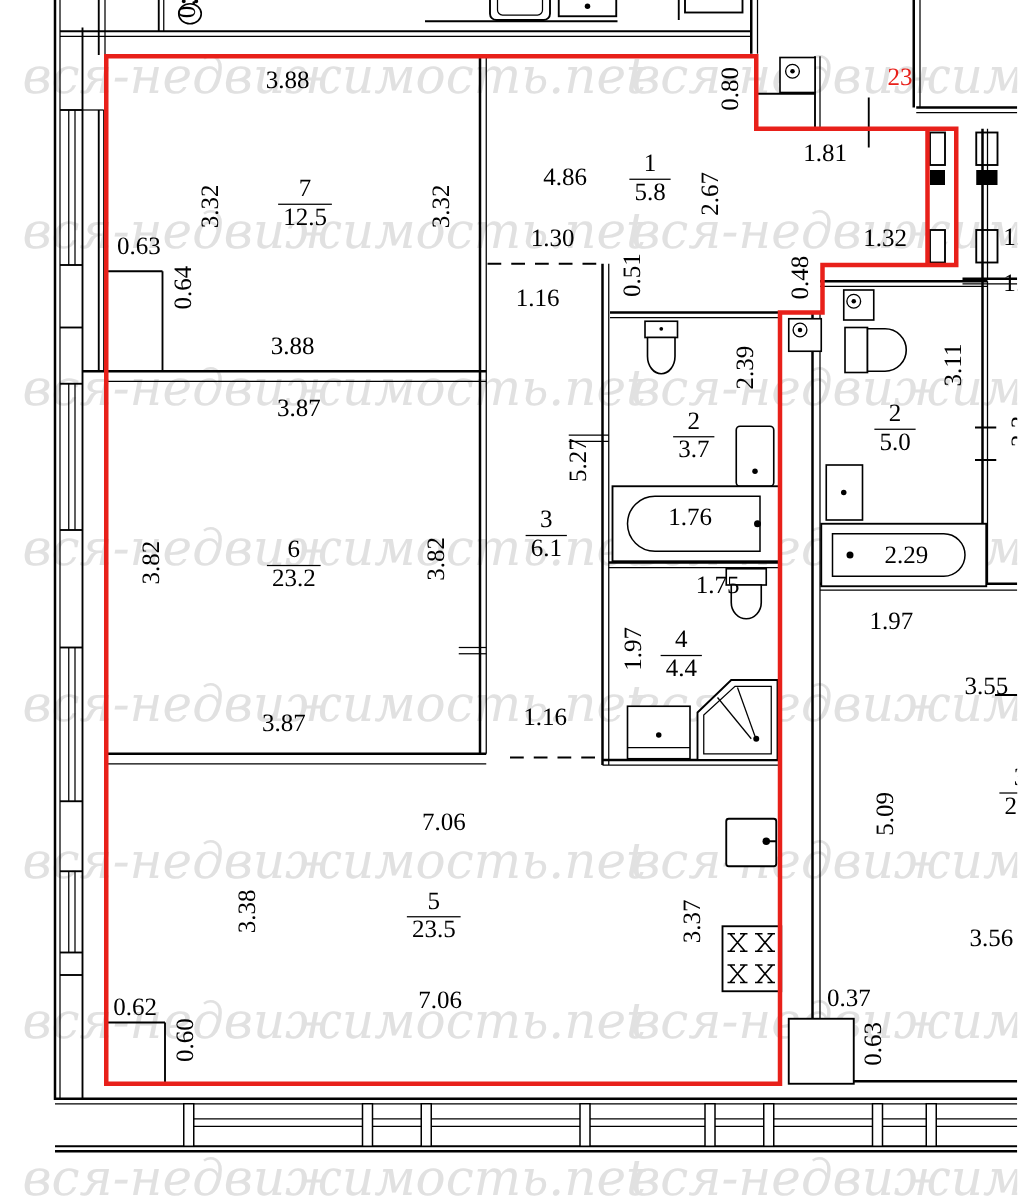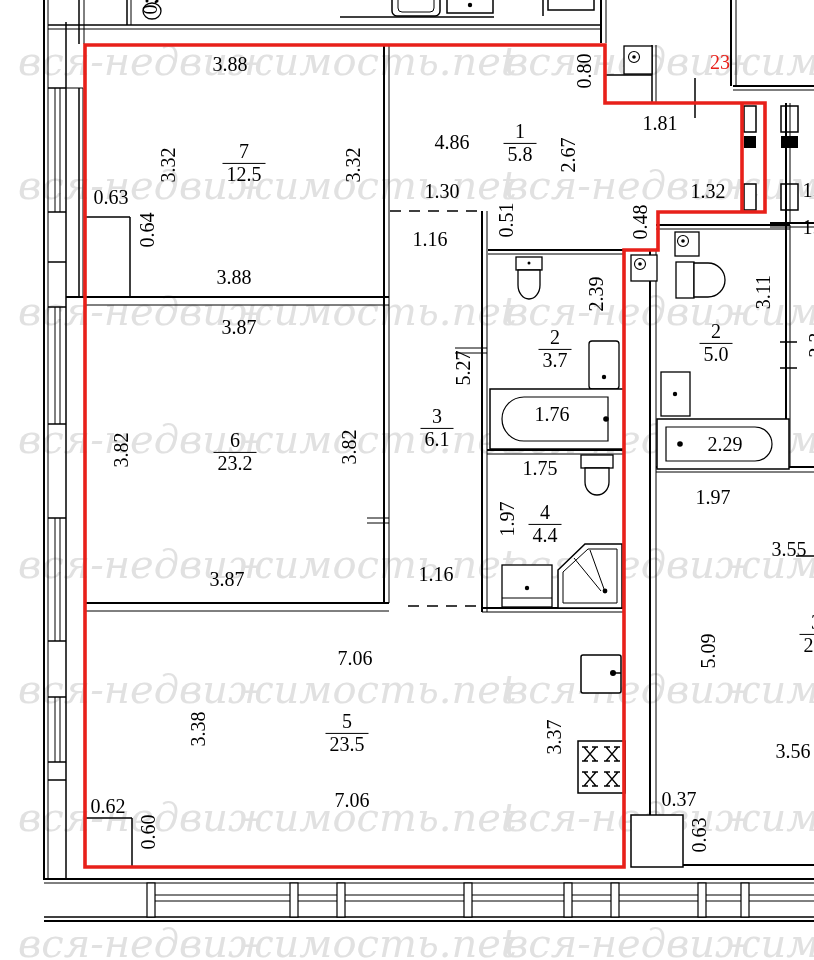--- a/index.html
+++ b/index.html
@@ -254,21 +254,21 @@
     <div class="dim" style="left:660px;top:123px">1.81</div>
     <div class="dim" style="left:708px;top:191px">1.32</div>
     <div class="dim v" style="left:640px;top:222px">0.48</div>
     <div class="dim" style="left:442px;top:191px">1.30</div>
     <div class="dim" style="left:430px;top:239px">1.16</div>
     <div class="dim v" style="left:506px;top:220px">0.51</div>
 
     <div class="dim v" style="left:596px;top:294px">2.39</div>
     <div class="dim v" style="left:463px;top:368px">5.27</div>
     <div class="dim" style="left:552px;top:414px">1.76</div>
-    <div class="dim" style="left:540px;top:468px">1.75</div>
+    <div class="dim" style="left:574px;top:468px">1.75</div>
     <div class="dim v" style="left:507px;top:519px">1.97</div>
     <div class="dim" style="left:436px;top:574px">1.16</div>
 
     <div class="dim v" style="left:763px;top:292px">3.11</div>
     <div class="dim" style="left:725px;top:444px">2.29</div>
     <div class="dim" style="left:713px;top:497px">1.97</div>
 
     <div class="dim" style="left:789px;top:549px">3.55</div>
     <div class="dim v" style="left:708px;top:651px">5.09</div>
     <div class="dim" style="left:793px;top:751px">3.56</div>

